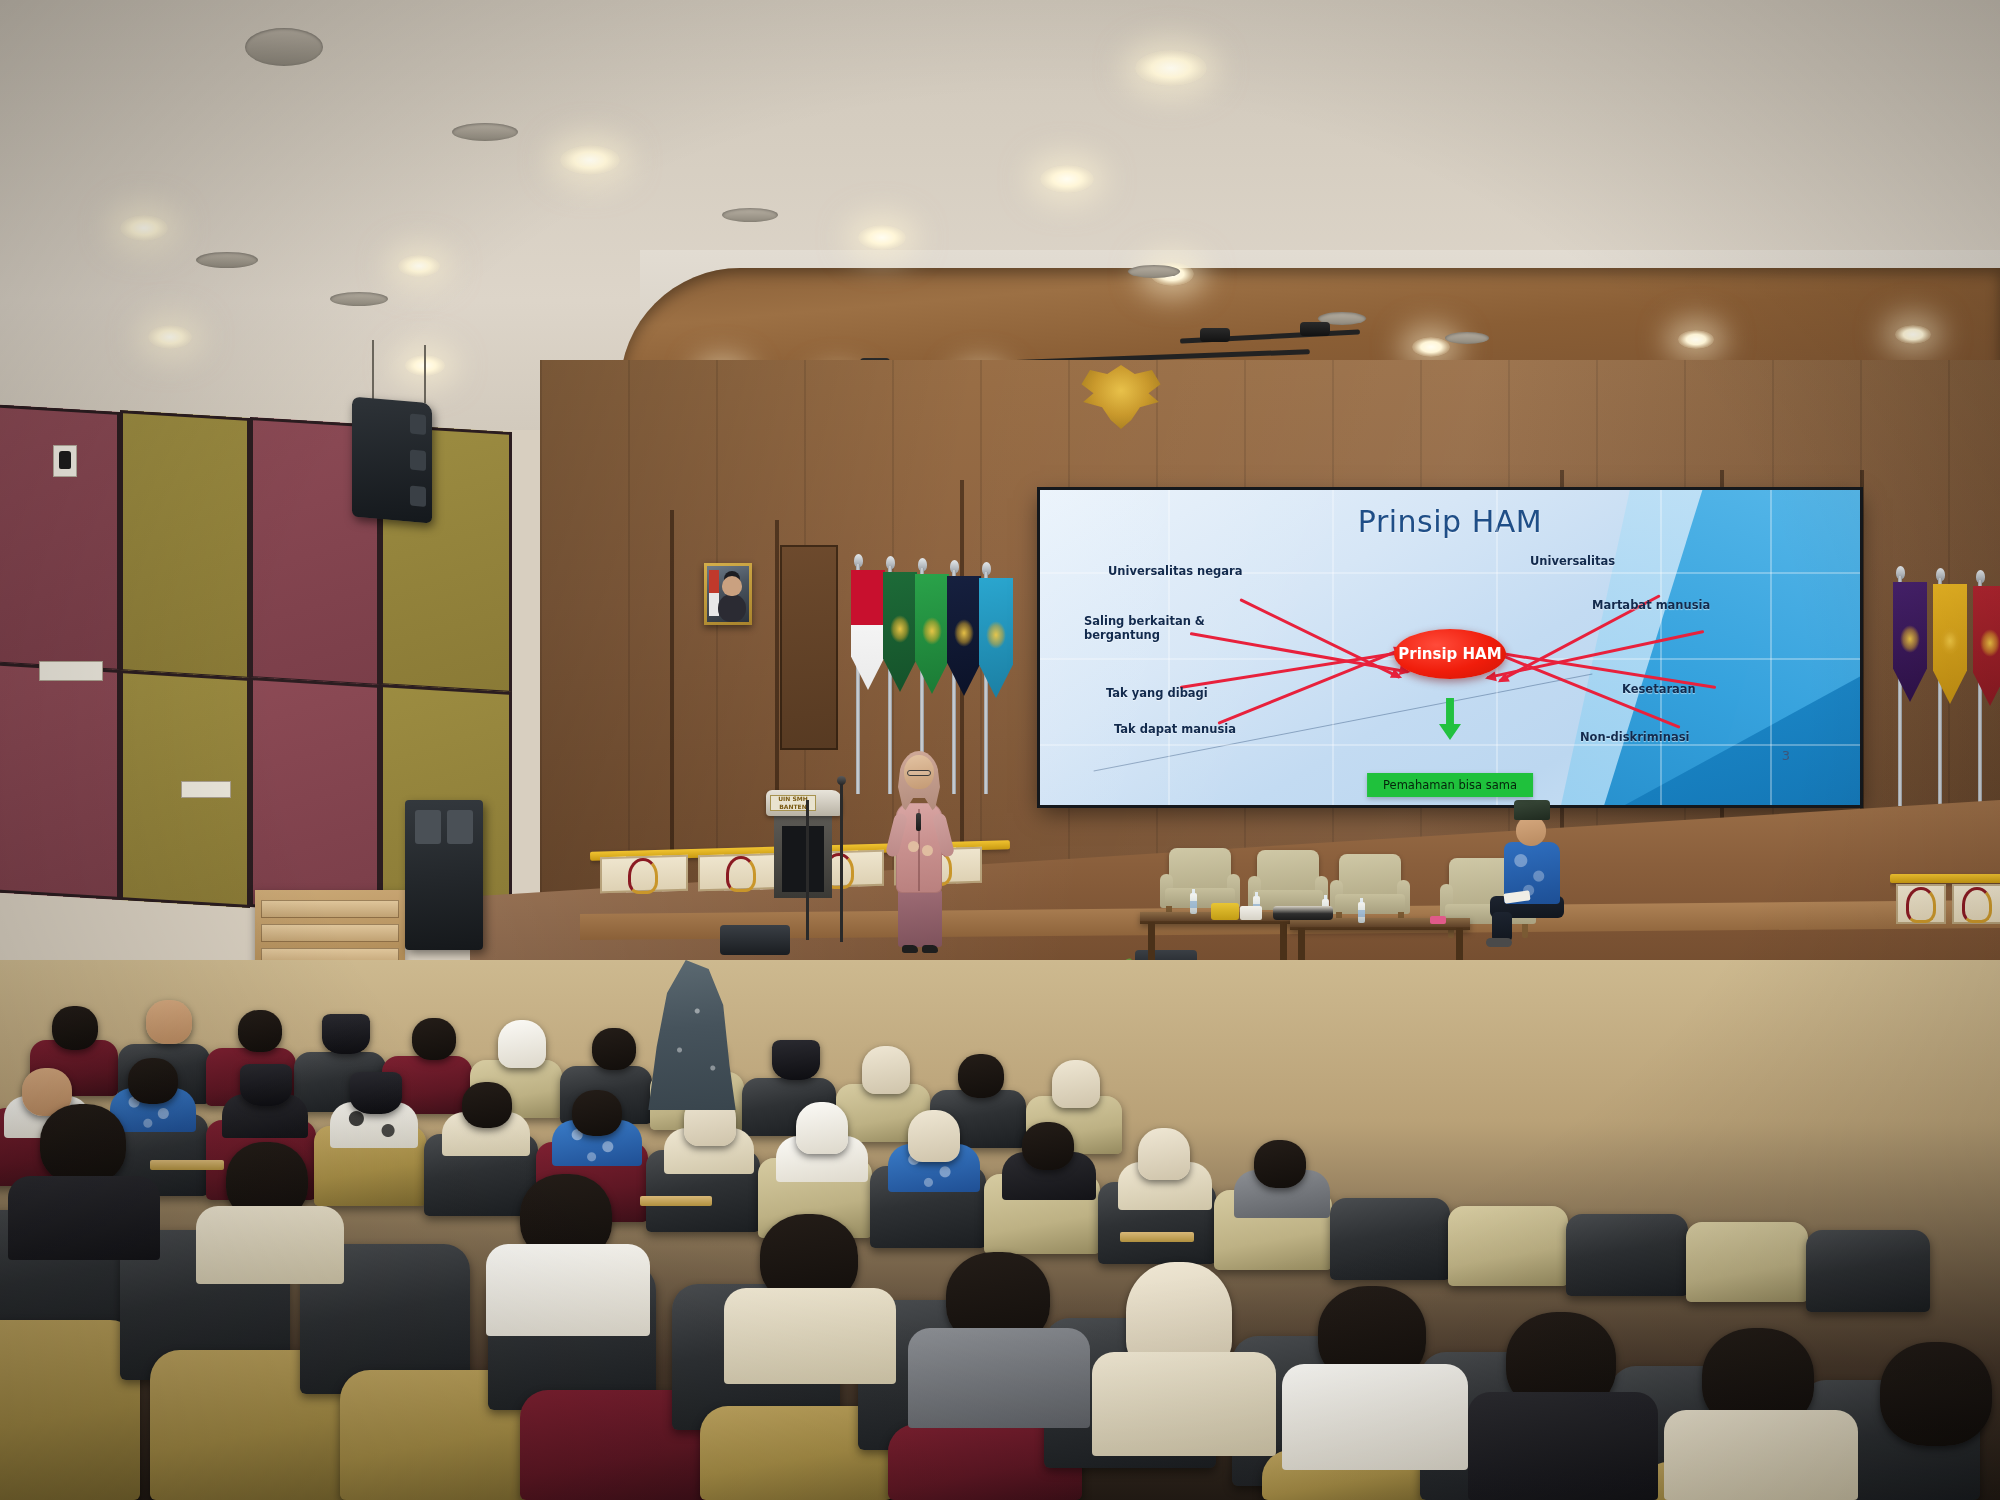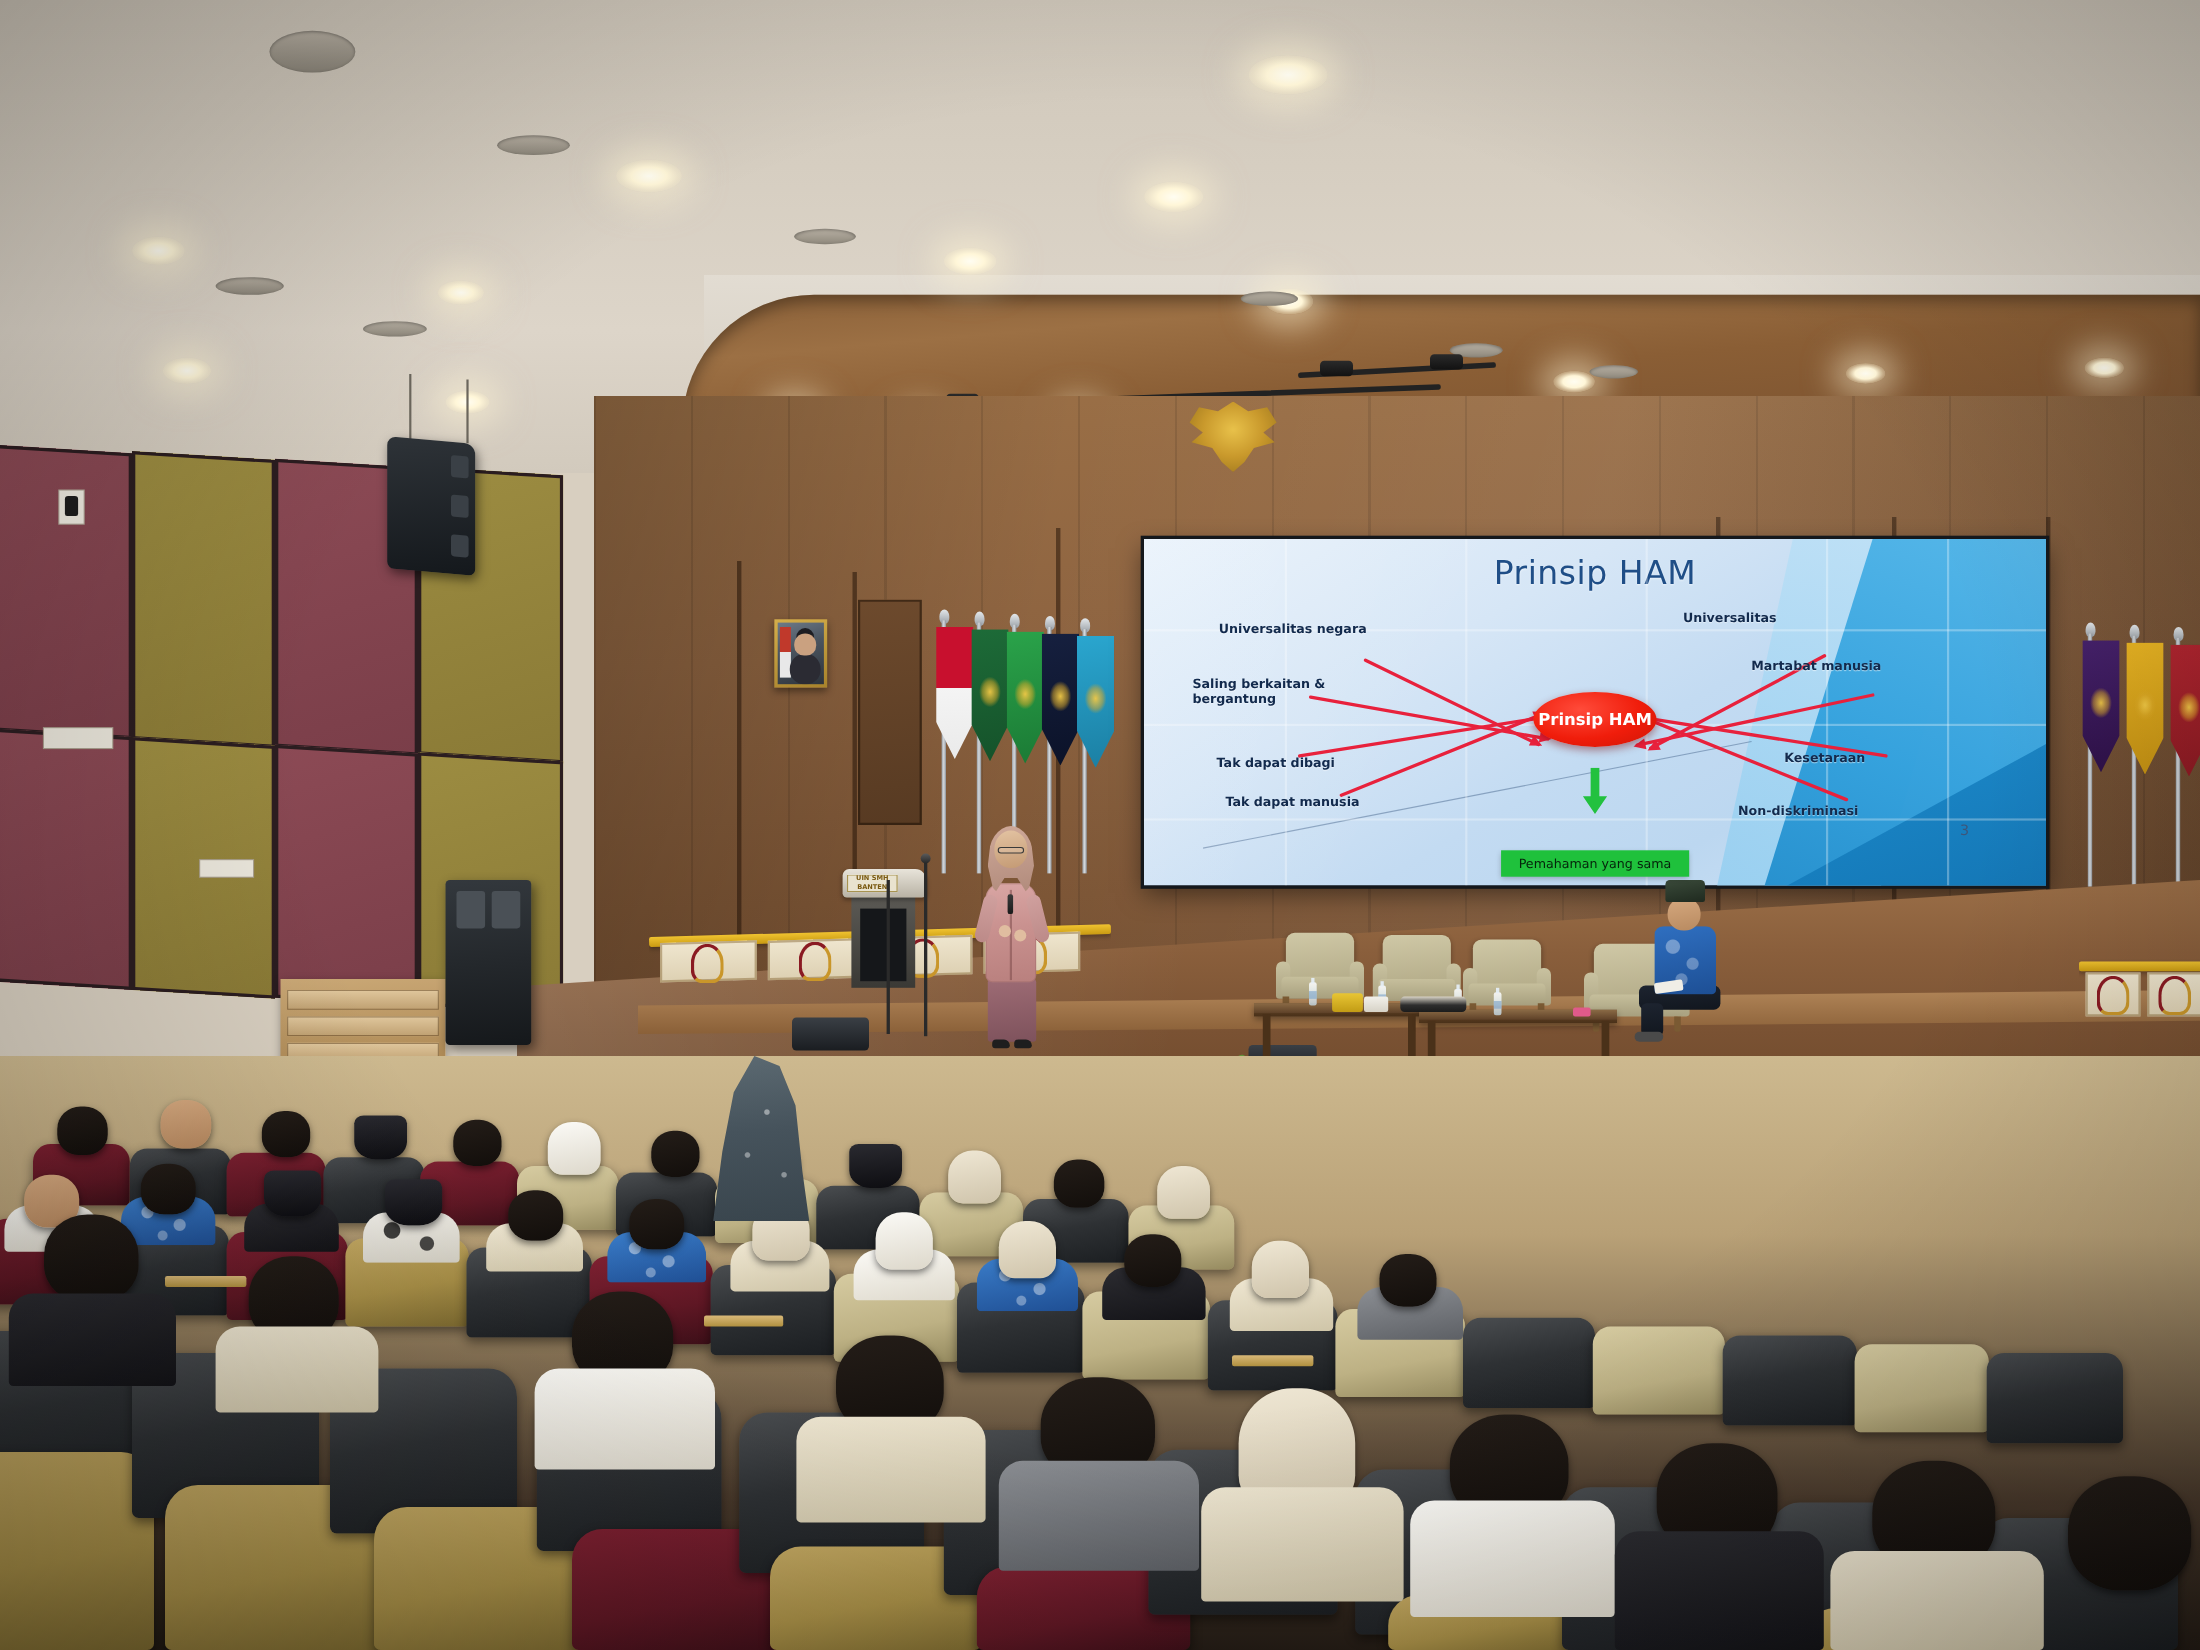--- a/index.html
+++ b/index.html
@@ -711,25 +711,25 @@
       <div class="ray" style="left:140px;top:196px;width:232px;transform:rotate(-9deg);"></div>
       <div class="ray" style="left:178px;top:232px;width:200px;transform:rotate(-22deg);"></div>
       <div class="ray" style="left:620px;top:104px;width:182px;transform:rotate(152deg);"></div>
       <div class="ray" style="left:664px;top:140px;width:222px;transform:rotate(168deg);"></div>
       <div class="ray" style="left:676px;top:196px;width:228px;transform:rotate(189deg);"></div>
       <div class="ray" style="left:640px;top:236px;width:202px;transform:rotate(202deg);"></div>
 
       <div class="hub">Prinsip HAM</div>
 
       <div class="downarrow"></div>
-      <div class="greenbox">Pemahaman yang sama</div>
+      <div class="greenbox">Pemahaman bisa sama</div>
 
       <div class="lbl" style="left:68px;top:74px;">Universalitas negara</div>
       <div class="lbl" style="left:44px;top:124px;max-width:130px;white-space:normal;line-height:1.25;">Saling berkaitan &amp; bergantung</div>
-      <div class="lbl" style="left:66px;top:196px;">Tak dapat dibagi</div>
+      <div class="lbl" style="left:66px;top:196px;">Tak yang dibagi</div>
       <div class="lbl" style="left:74px;top:232px;">Tak dapat manusia</div>
 
       <div class="lbl" style="left:490px;top:64px;">Universalitas</div>
       <div class="lbl" style="left:552px;top:108px;">Martabat manusia</div>
       <div class="lbl" style="left:582px;top:192px;">Kesetaraan</div>
       <div class="lbl" style="left:540px;top:240px;">Non-diskriminasi</div>
 
       <div class="slide-num">3</div>
     </div>
 

